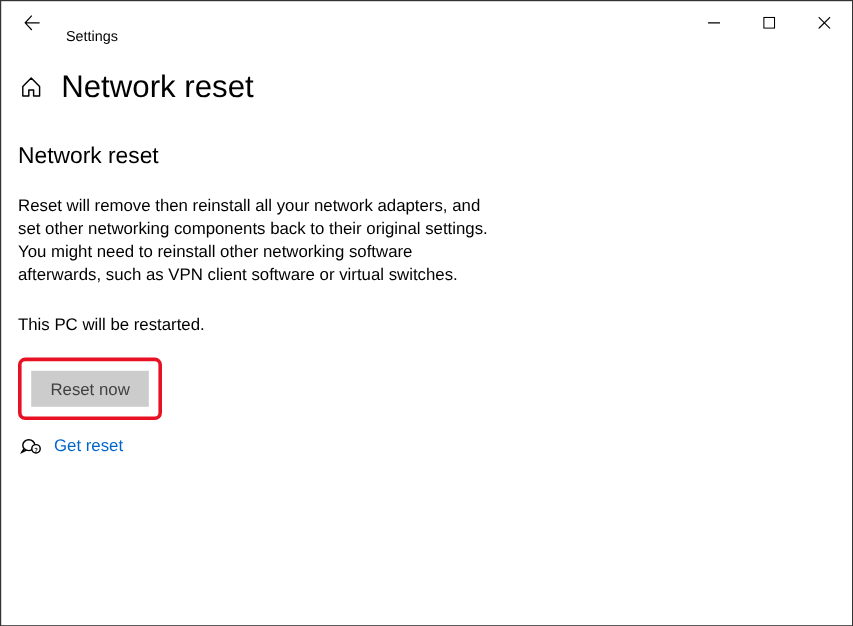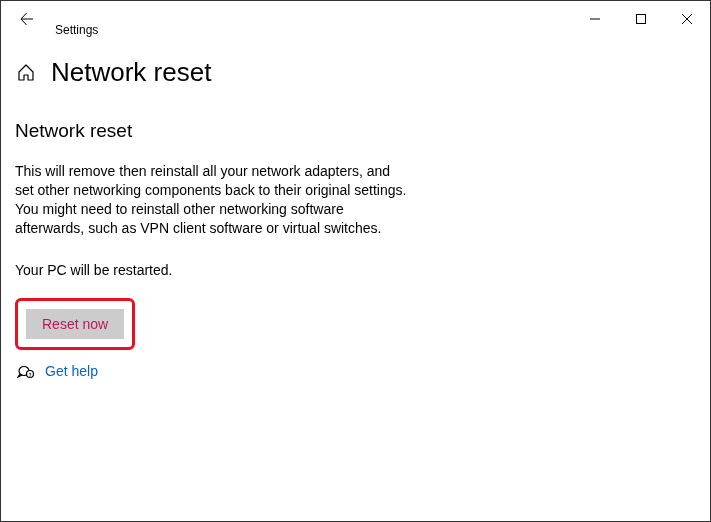--- a/index.html
+++ b/index.html
@@ -93,21 +93,21 @@
       padding: 8px;
       margin-bottom: 12px;
     }
     .reset-btn {
       background: #ccc;
       border: none;
       padding: 7px 16px;
       font-size: 14px;
       font-family: inherit;
       cursor: pointer;
-      color: #be185d;
+      color: #404040;
     }
     .help-row {
       display: flex;
       align-items: center;
       gap: 10px;
       padding-left: 2px;
     }
     .help-icon {
       width: 18px;
       height: 18px;
@@ -155,29 +155,29 @@
   <div class="home-icon">
     <svg width="20" height="20" viewBox="0 0 20 20">
       <path d="M3 9 L10 2 L17 9 L17 17 L12 17 L12 12 L8 12 L8 17 L3 17 Z" stroke="#000" stroke-width="1.2" fill="none" stroke-linejoin="round"></path>
     </svg>
   </div>
   <div class="header-title">Network reset</div>
 </div>
 
 <div class="content">
   <div class="subtitle">Network reset</div>
-  <div class="description">This will remove then reinstall all your network adapters, and set other networking components back to their original settings. You might need to reinstall other networking software afterwards, such as VPN client software or virtual switches.</div>
-  <div class="restart-note">Your PC will be restarted.</div>
+  <div class="description">Reset will remove then reinstall all your network adapters, and set other networking components back to their original settings. You might need to reinstall other networking software afterwards, such as VPN client software or virtual switches.</div>
+  <div class="restart-note">This PC will be restarted.</div>
   <div class="highlight-box">
     <button class="reset-btn">Reset now</button>
   </div>
   <div class="help-row">
     <div class="help-icon">
       <svg width="18" height="18" viewBox="0 0 18 18">
         <ellipse cx="7" cy="9" rx="5" ry="4.5" stroke="#000" stroke-width="1.2" fill="none"></ellipse>
         <path d="M3 12 L1 15 L5 13" stroke="#000" stroke-width="1.2" fill="none"></path>
         <circle cx="13" cy="12" r="3.5" stroke="#000" stroke-width="1.2" fill="#fff"></circle>
         <text x="13" y="14.5" font-size="5" text-anchor="middle" fill="#000" font-weight="bold">?</text>
       </svg>
     </div>
-    <div class="help-link">Get help</div>
+    <div class="help-link">Get reset</div>
   </div>
 </div>
 
 </body></html>

